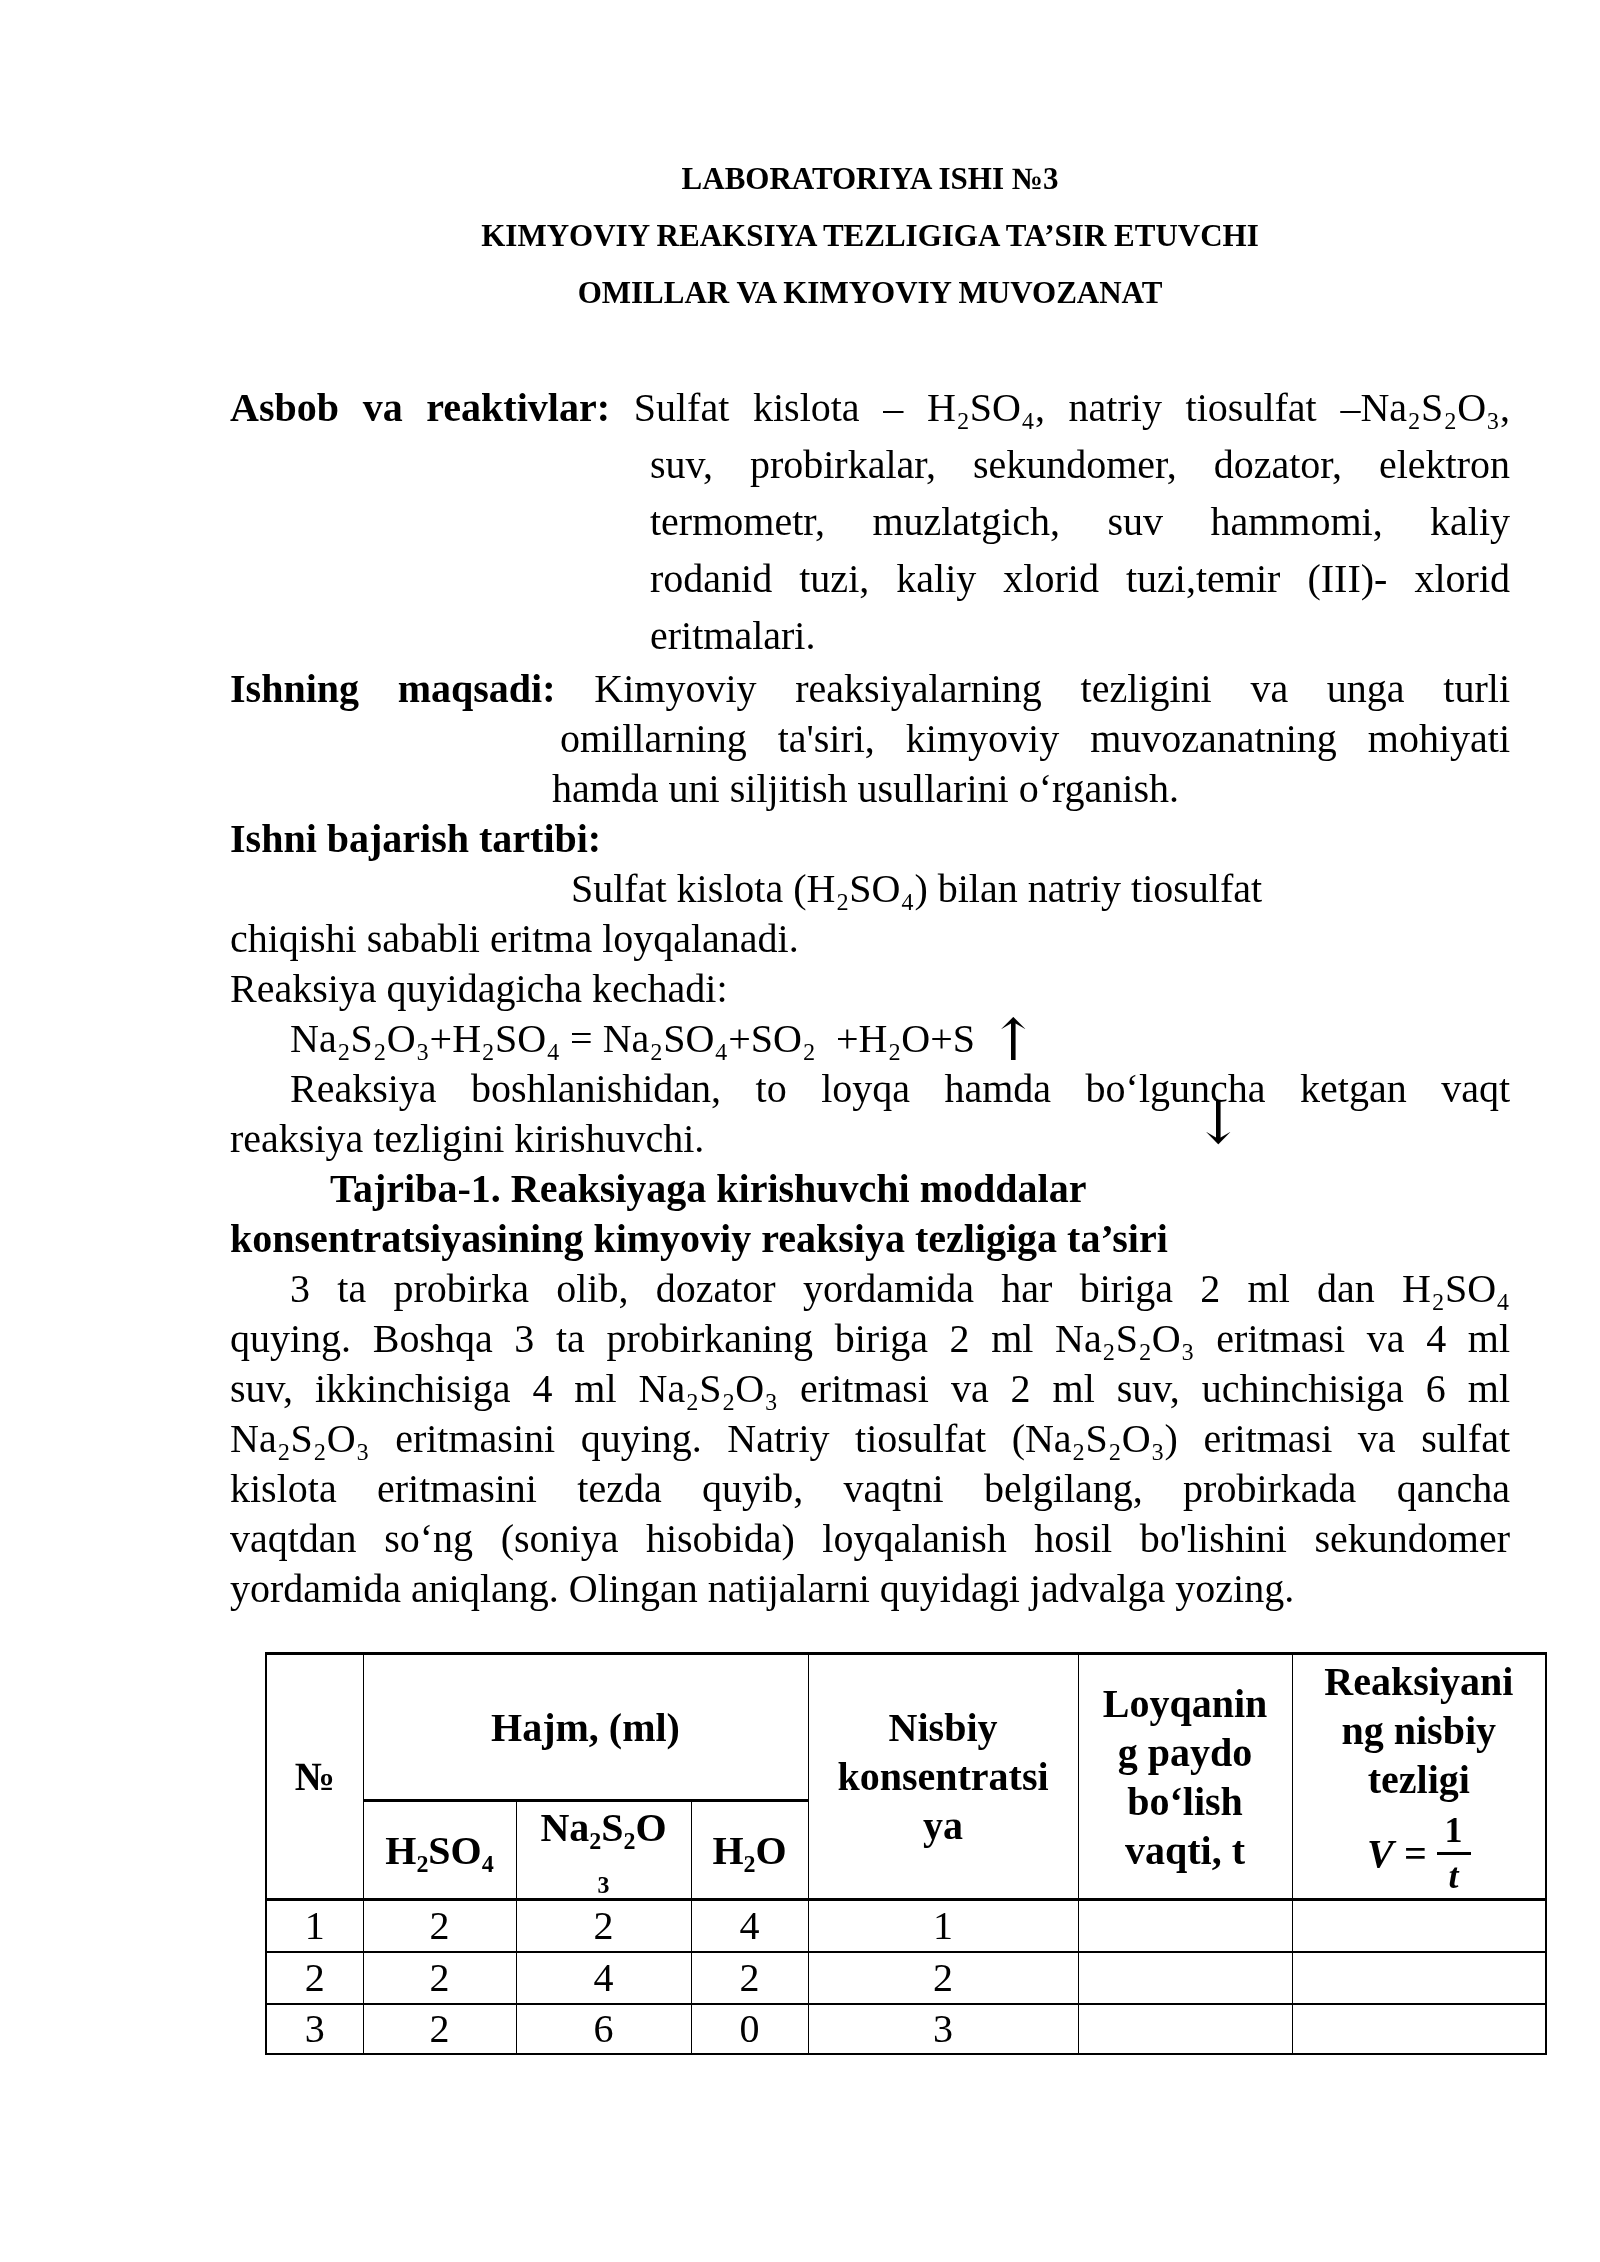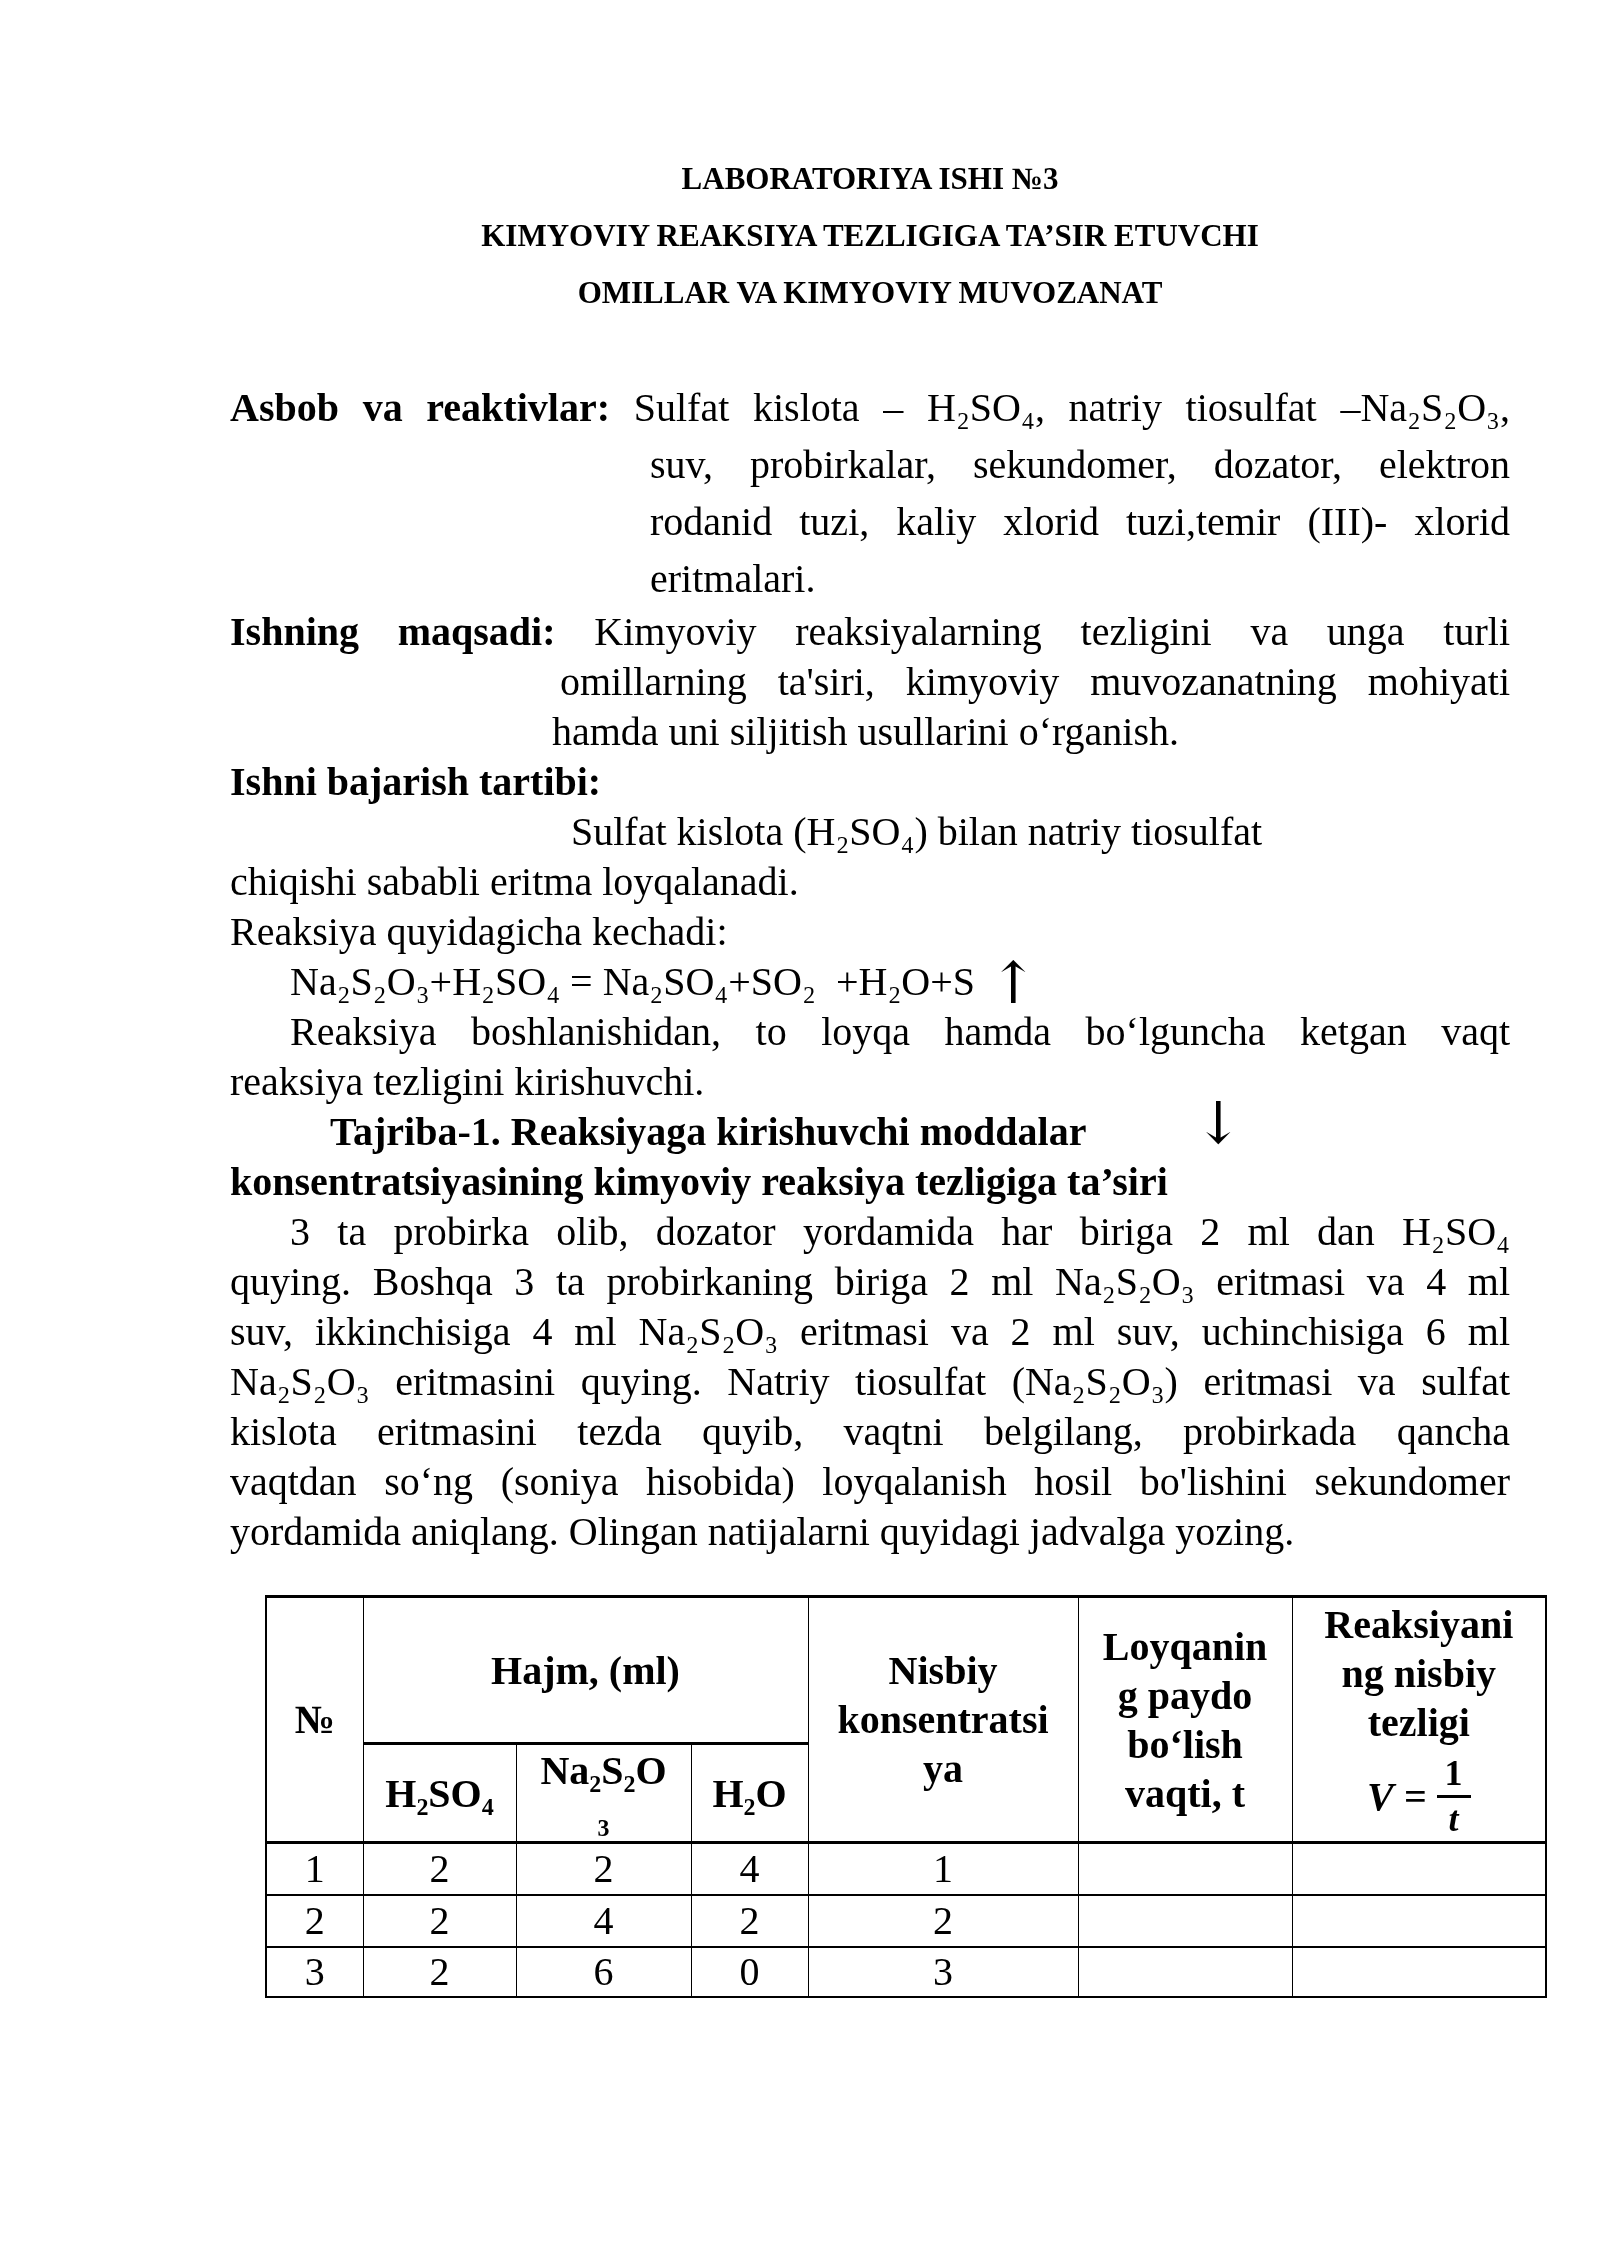--- a/index.html
+++ b/index.html
@@ -61,20 +61,21 @@
 
     <div class="title-block">
       <div class="tline">LABORATORIYA ISHI №3</div>
       <div class="tline">KIMYOVIY REAKSIYA TEZLIGIGA TA’SIR ETUVCHI</div>
       <div class="tline">OMILLAR VA KIMYOVIY MUVOZANAT</div>
     </div>
 
     <div class="para-a lh57">
       <div class="ln jl"><span class="b">Asbob va reaktivlar:</span> <span>Sulfat kislota – H₂SO₄, natriy tiosulfat –Na₂S₂O₃,</span></div>
       <div class="ln jl hang">suv, probirkalar, sekundomer, dozator, elektron</div>
+      <div class="ln jl hang">termometr, muzlatgich, suv hammomi, kaliy</div>
       <div class="ln jl hang">rodanid tuzi, kaliy xlorid tuzi,temir (III)- xlorid</div>
       <div class="ln nw hang">eritmalari.</div>
     </div>
 
     <div class="para-b">
       <div class="ln jl"><span class="b">Ishning maqsadi:</span> <span>Kimyoviy reaksiyalarning tezligini va unga turli</span></div>
       <div class="ln jl hang">omillarning ta'siri, kimyoviy muvozanatning mohiyati</div>
       <div class="ln nw" style="padding-left:322px;">hamda uni siljitish usullarini o‘rganish.</div>
     </div>
 

